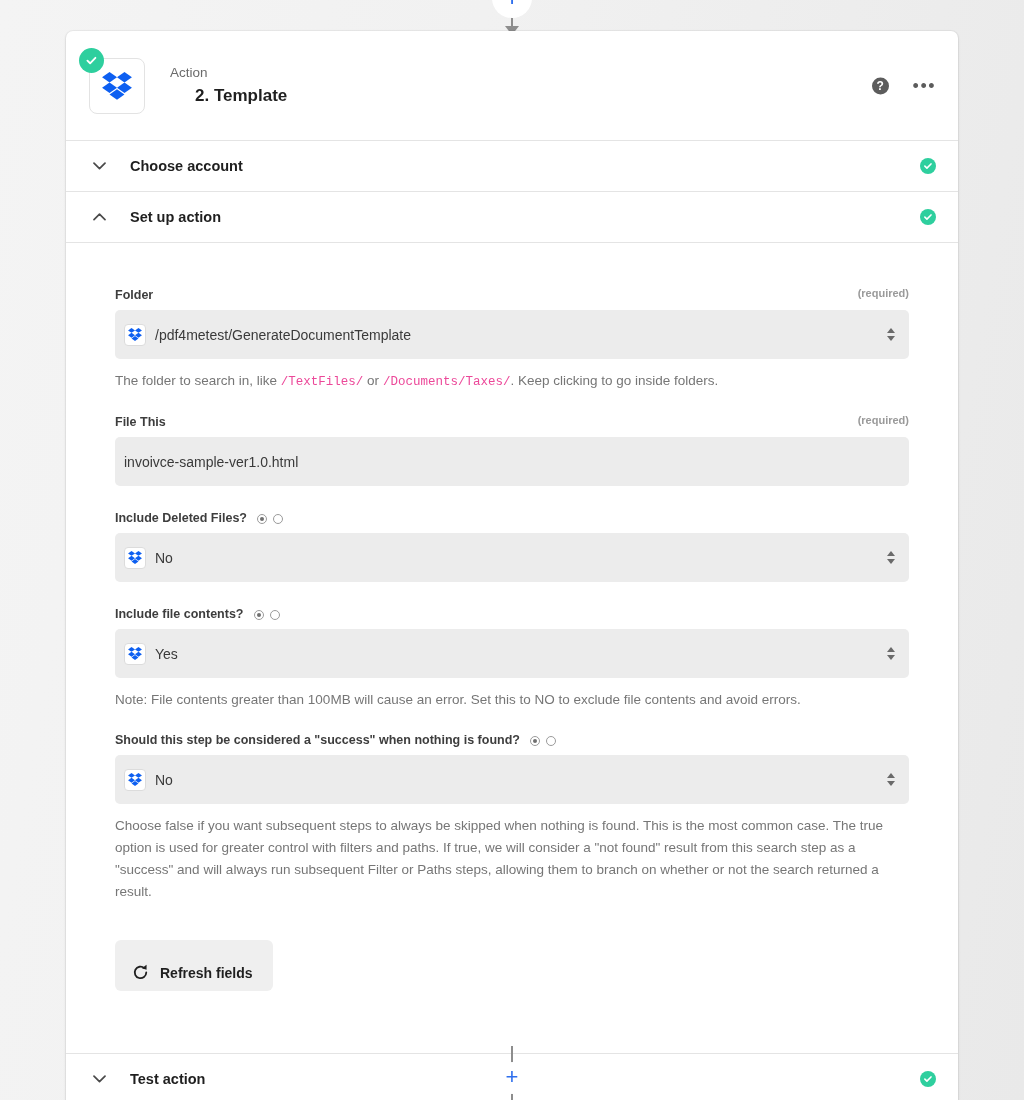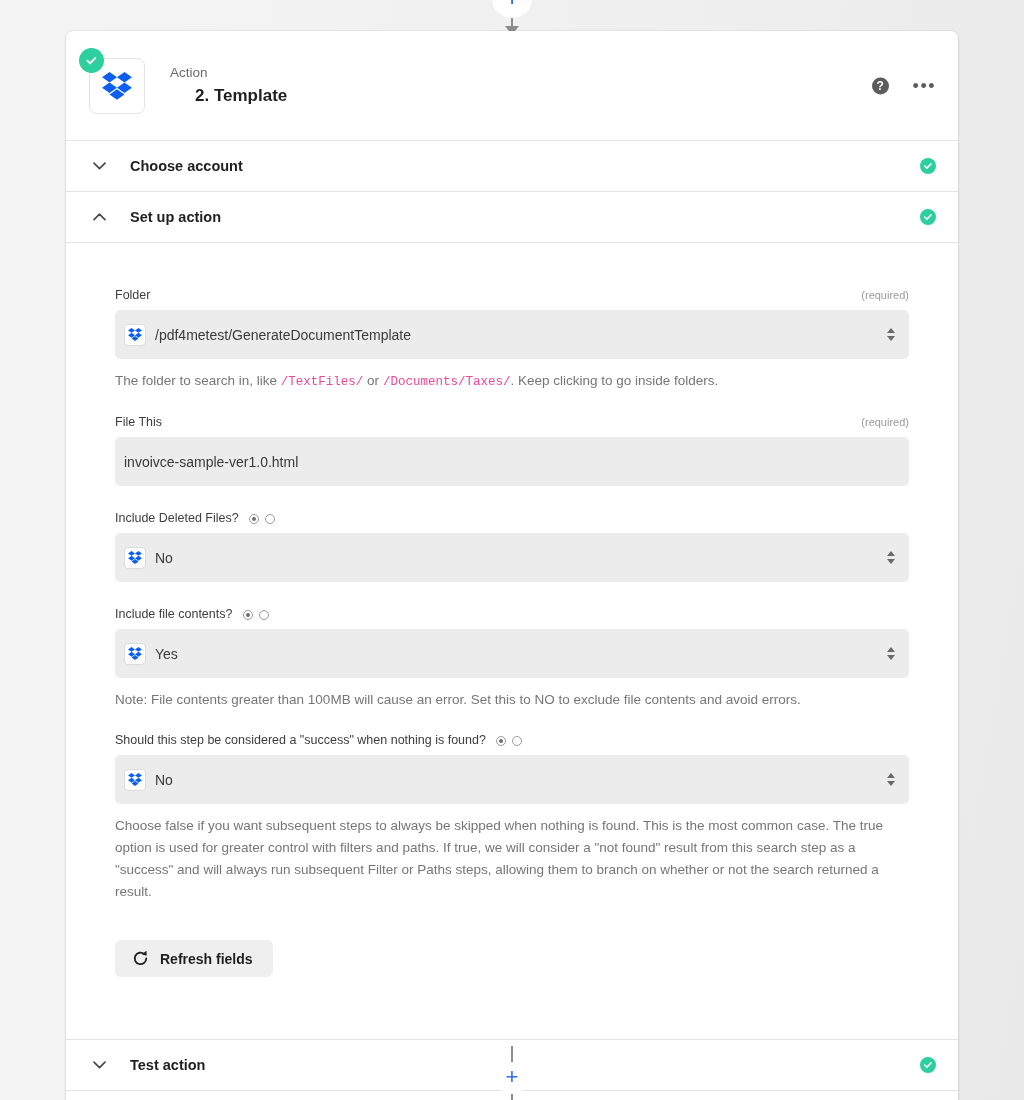--- a/index.html
+++ b/index.html
@@ -184,23 +184,24 @@
 
   
   .section-body {
     border-top: 1px solid #e4e4e4;
     padding: 44px 49px 62px 49px;
     background: #fff;
   }
   .field { margin-bottom: 0; }
   .field-label-row {
     display: flex;
-    align-items: center;
+    align-items: flex-start;
     justify-content: space-between;
     margin-bottom: 7px;
+    font-weight: bold;
   }
   .field-label {
     font-size: 12.5px;
     color: #3d3d3d;
     line-height: 16px;
   }
   .field-required {
     font-size: 11px;
     color: #9a9a9a;
   }
@@ -290,21 +291,21 @@
   .spacer-md { height: 24px; }
 
   .refresh-btn {
     margin-top: 37px;
     display: inline-flex;
     align-items: center;
     gap: 11px;
     background: #efefef;
     border: none;
     border-radius: 6px;
-    padding: 10px 20px 10px 17px;
+    padding: 24px 20px 10px 17px;
     font-family: "Liberation Sans", sans-serif;
     font-size: 14px;
     font-weight: bold;
     color: #1f1f1f;
     cursor: pointer;
   }
   .refresh-btn svg { display: block; }
 
   
   .card-footer {

